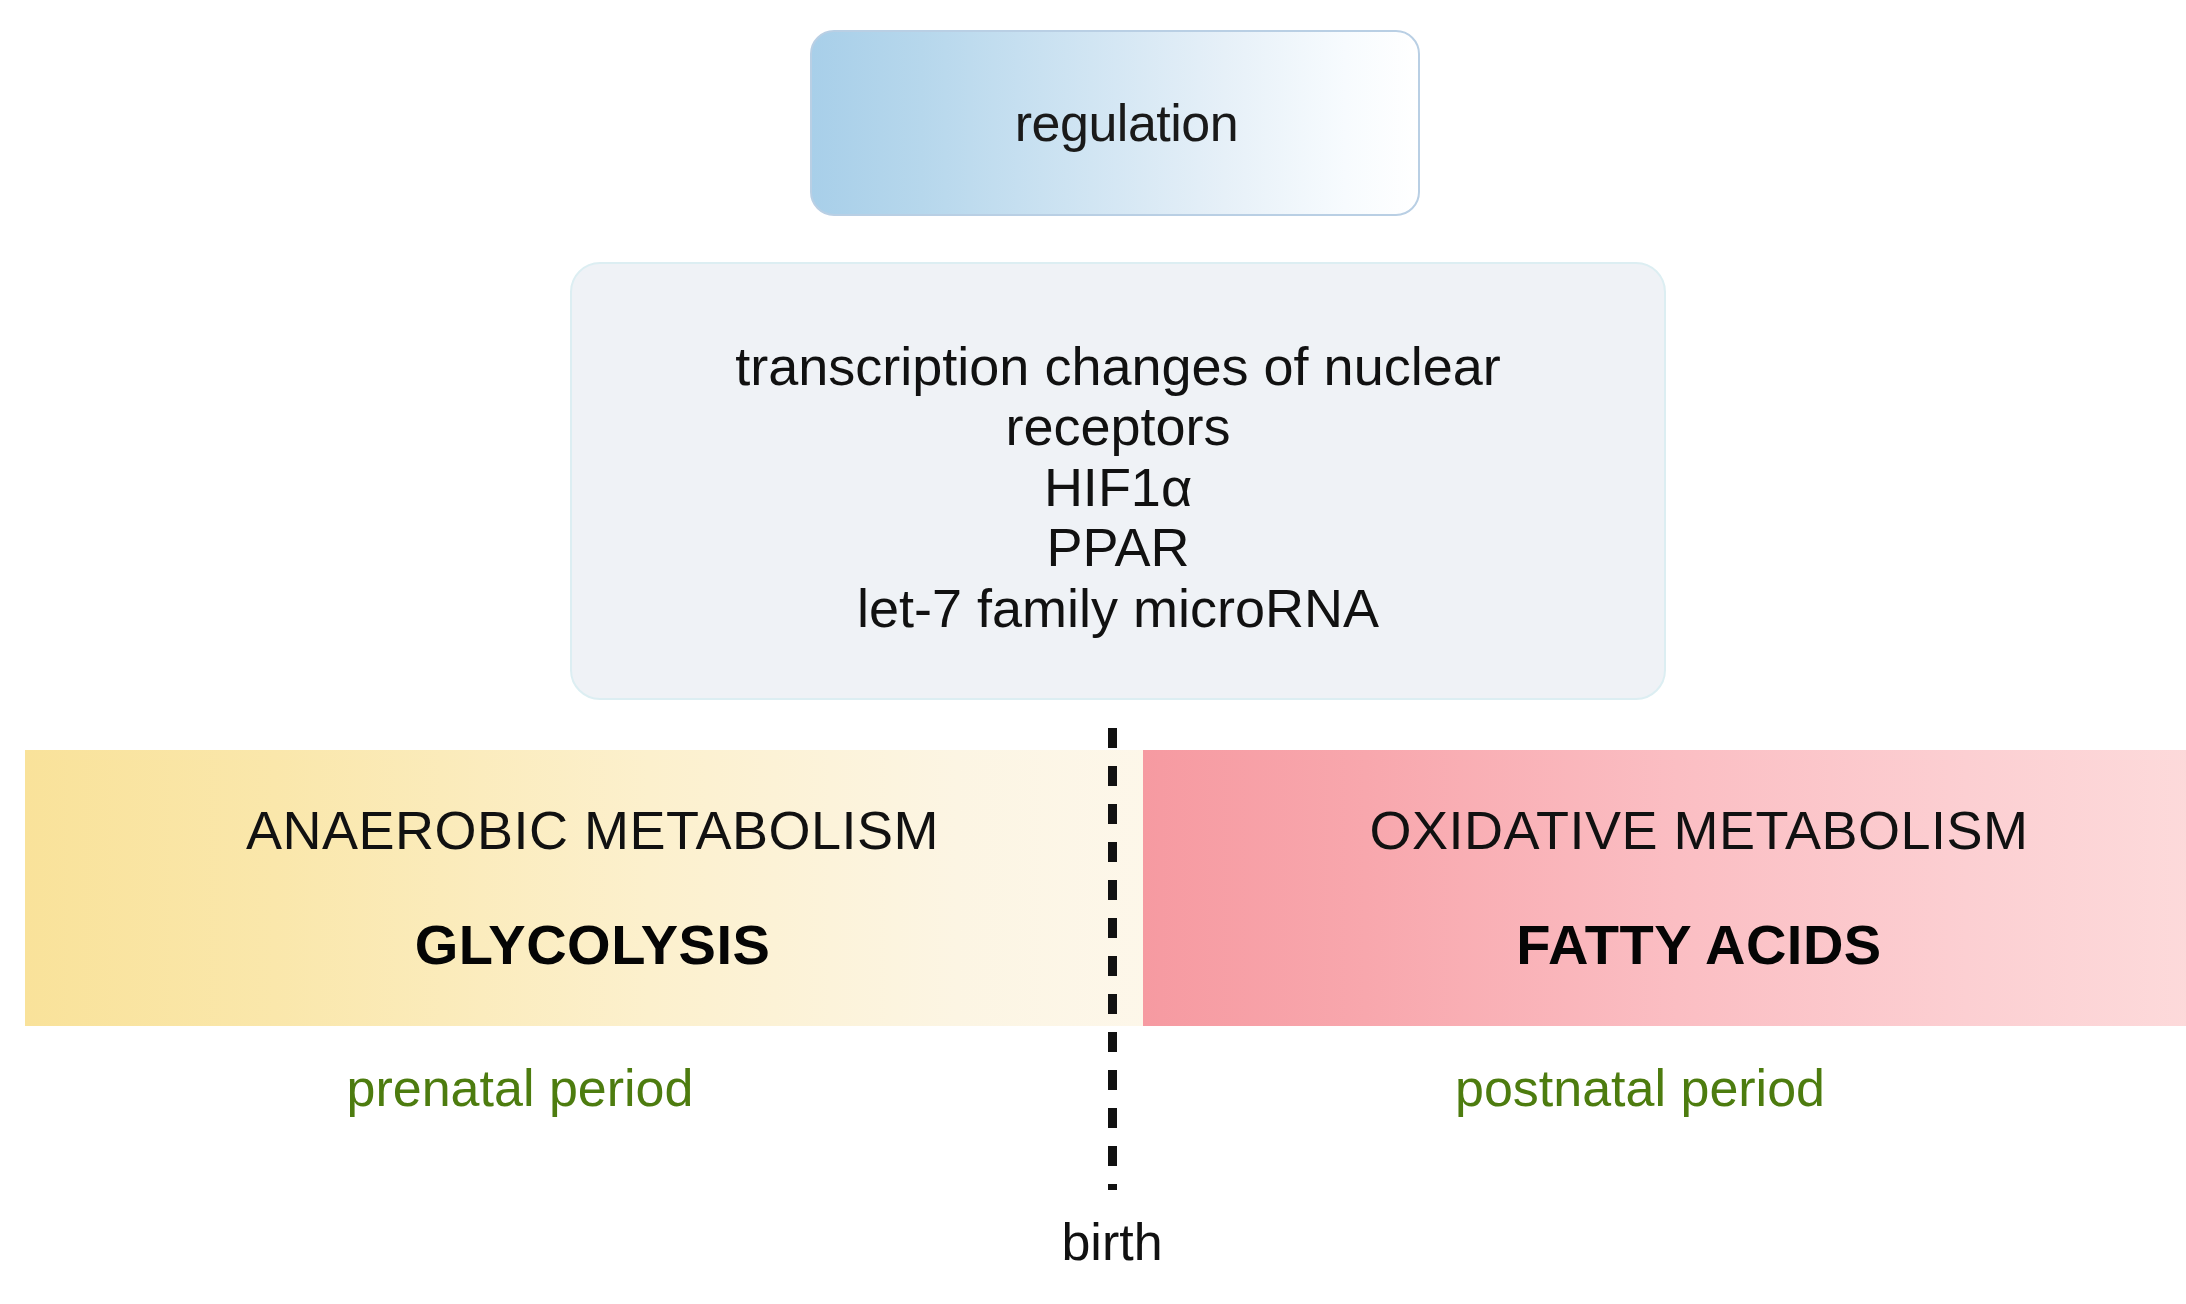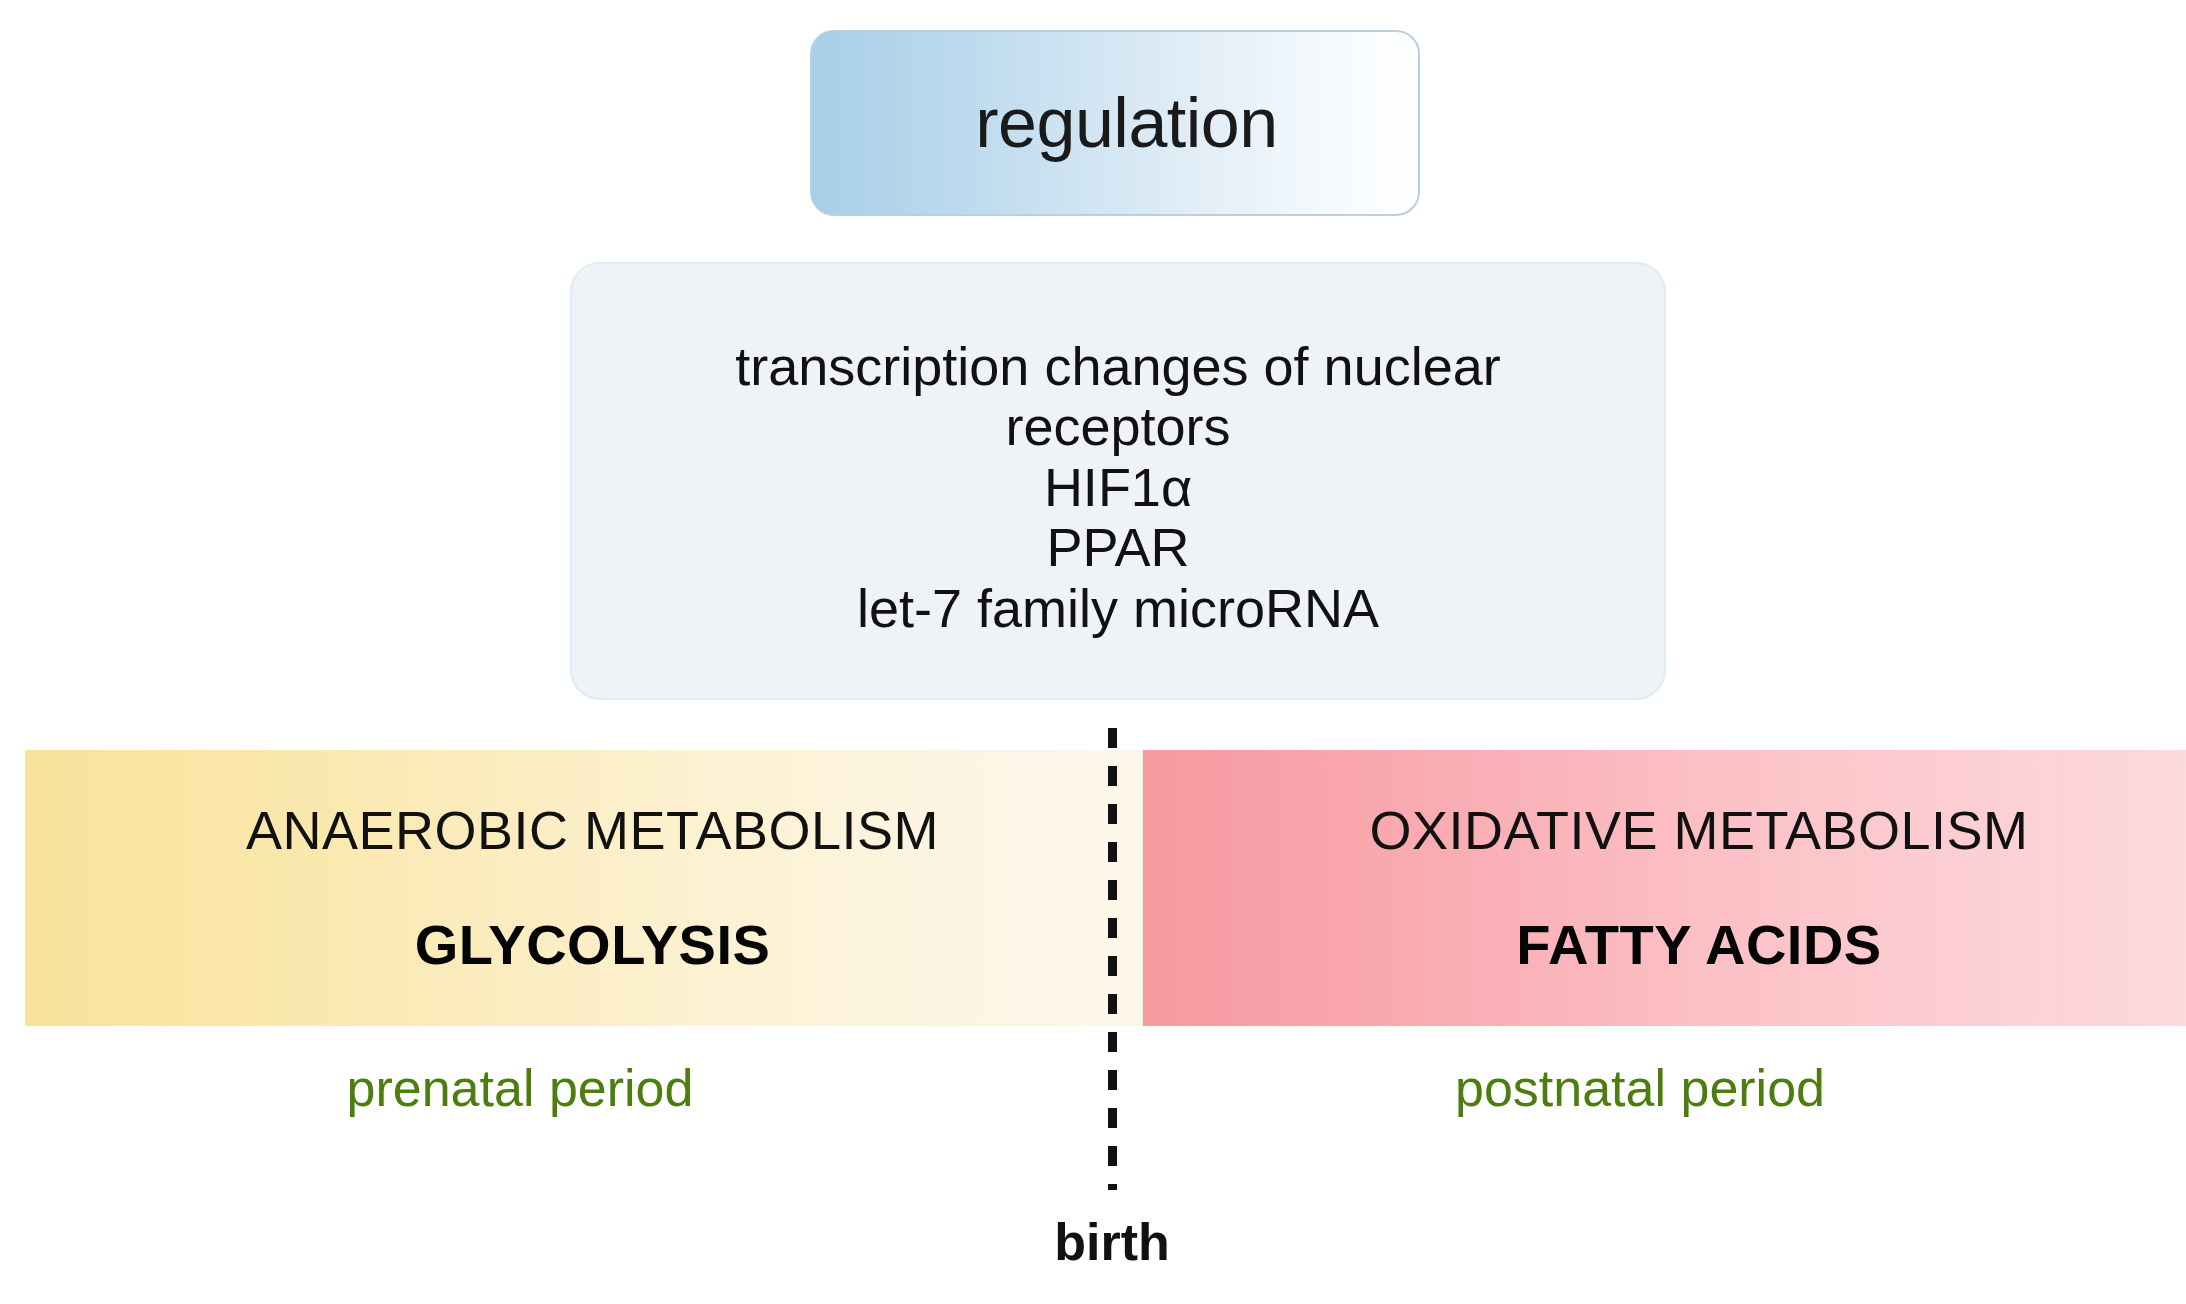--- a/index.html
+++ b/index.html
@@ -35,21 +35,21 @@
         #b6d7ec 18%,
         #cde3f2 42%,
         #e6f0f8 68%,
         #f7fbfe 88%,
         #ffffff 100%);
     display: flex;
     align-items: center;
     justify-content: center;
   }
   .regulation-label {
-    font-size: 70px;
+    font-size: 52px;
     font-weight: 400;
     color: #1a1a1a;
     letter-spacing: -0.5px;
     line-height: 1;
     white-space: nowrap;
     margin-left: 23px;
   }
 
   
   .targets-box {
@@ -161,21 +161,21 @@
     left: 1320px;
     width: 640px;
   }
 
   .birth-label {
     position: absolute;
     top: 1216px;
     left: 812px;
     width: 600px;
     font-size: 52px;
-    font-weight: 700;
+    font-weight: 400;
     color: #111111;
     line-height: 1;
     text-align: center;
     white-space: nowrap;
   }
 </style>
 </head>
 <body>
 
 <div id="canvas">

